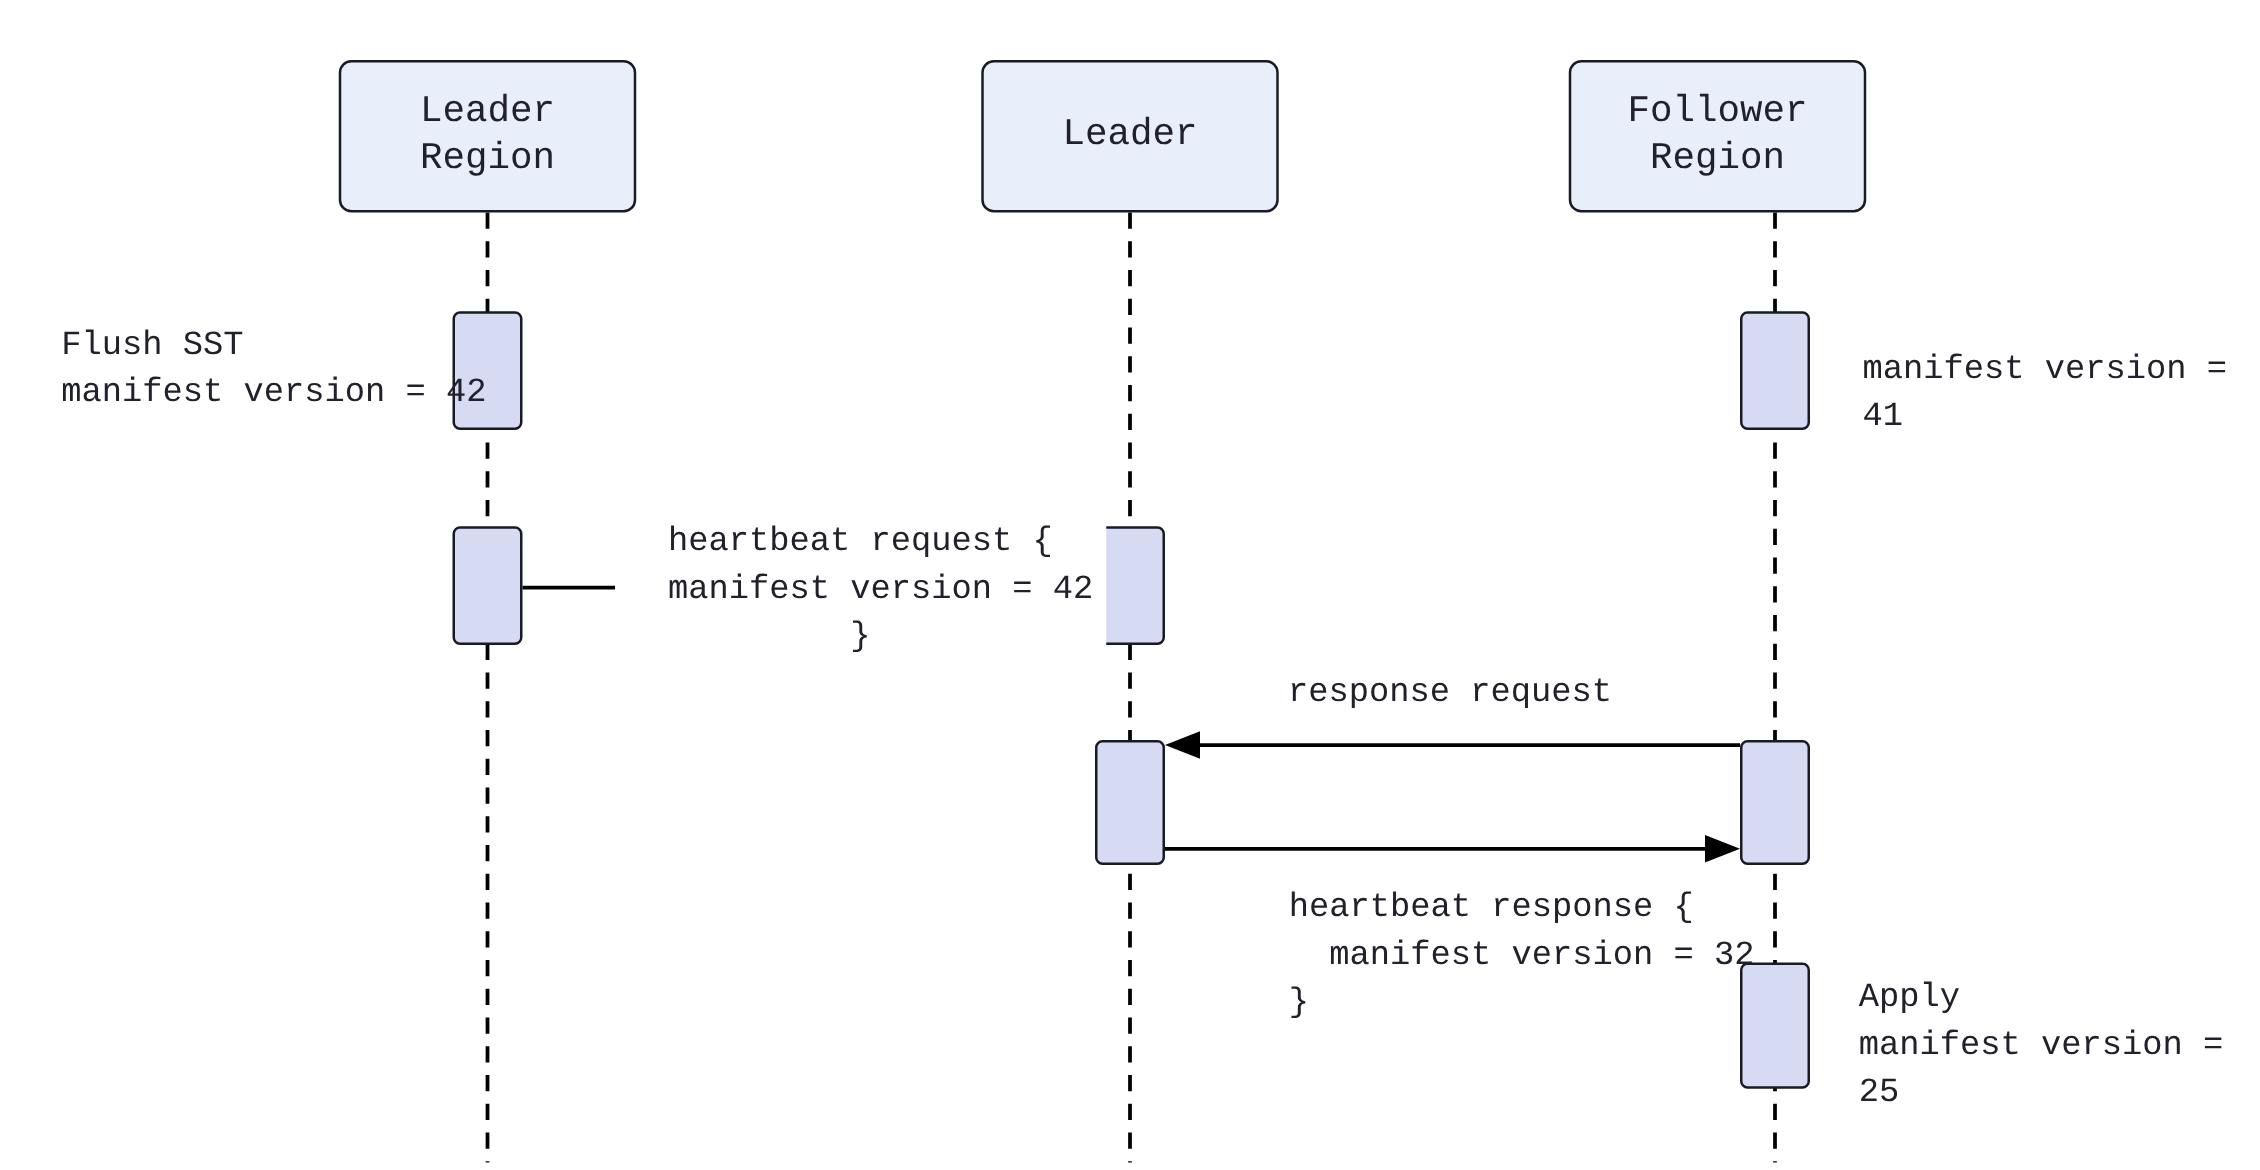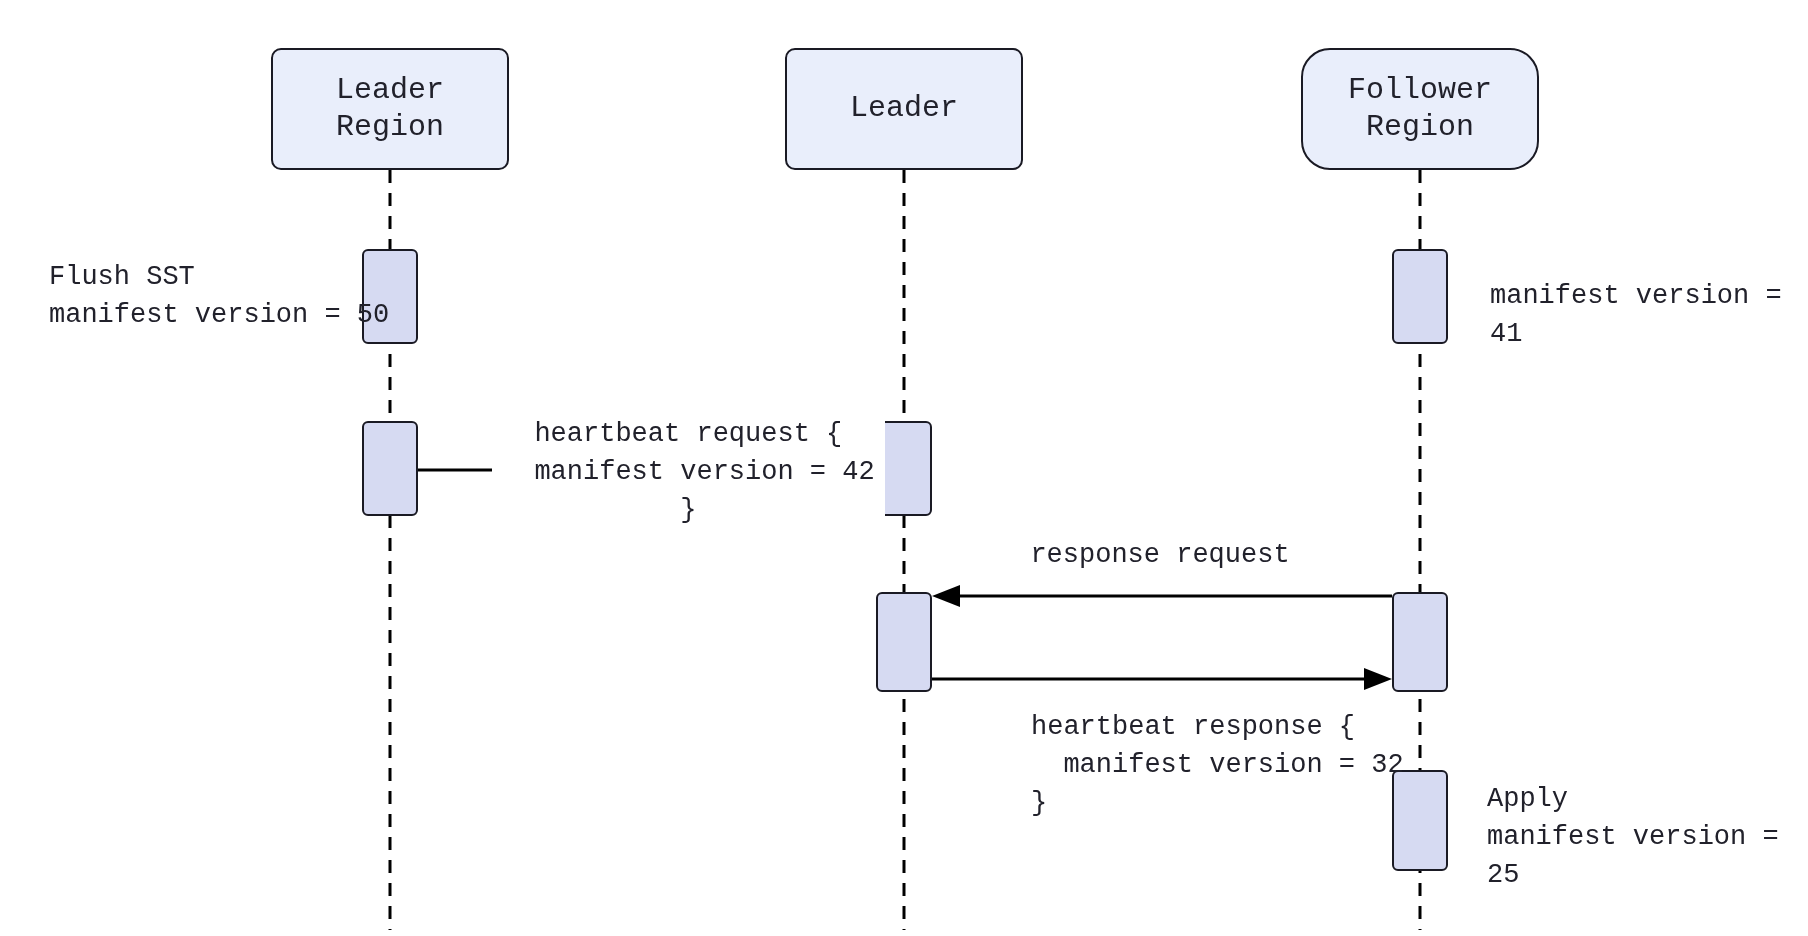--- a/index.html
+++ b/index.html
@@ -50,21 +50,21 @@
     display: flex;
     align-items: center;
     justify-content: center;
     text-align: center;
     font-size: 30px;
     line-height: 1.25;
     white-space: pre-line;
   }
   .participant.leader   { left: 271px;  top: 48px; }
   .participant.metasrv  { left: 785px;  top: 48px; }
-  .participant.follower { left: 1301px; top: 48px; border-radius: 29px; }
+  .participant.follower { left: 1255px; top: 48px; }
 
   .activation {
     position: absolute;
     z-index: 1;
     width: 56px;
     box-sizing: border-box;
     background: var(--activation-fill, #d6daf2);
     border: 2.5px solid var(--border, #1a1a24);
     border-radius: 6px;
   }
@@ -119,21 +119,21 @@
 
   <div class="activation act-leader-1"></div>
   <div class="activation act-follower-1"></div>
   <div class="activation act-leader-2"></div>
   <div class="activation act-metasrv-1"></div>
   <div class="activation act-metasrv-2"></div>
   <div class="activation act-follower-2"></div>
   <div class="activation act-follower-3"></div>
 
   <div class="label label-flush-sst">Flush SST
-manifest version = 50</div>
+manifest version = 42</div>
 
   <div class="label label-manifest-41">manifest version = 41</div>
 
   <div class="label label-hb-req-leader">heartbeat request {
   manifest version = 42
 }</div>
 
   <div class="label label-hb-req-follower">response request</div>
 
   <div class="label label-hb-response">heartbeat response {

